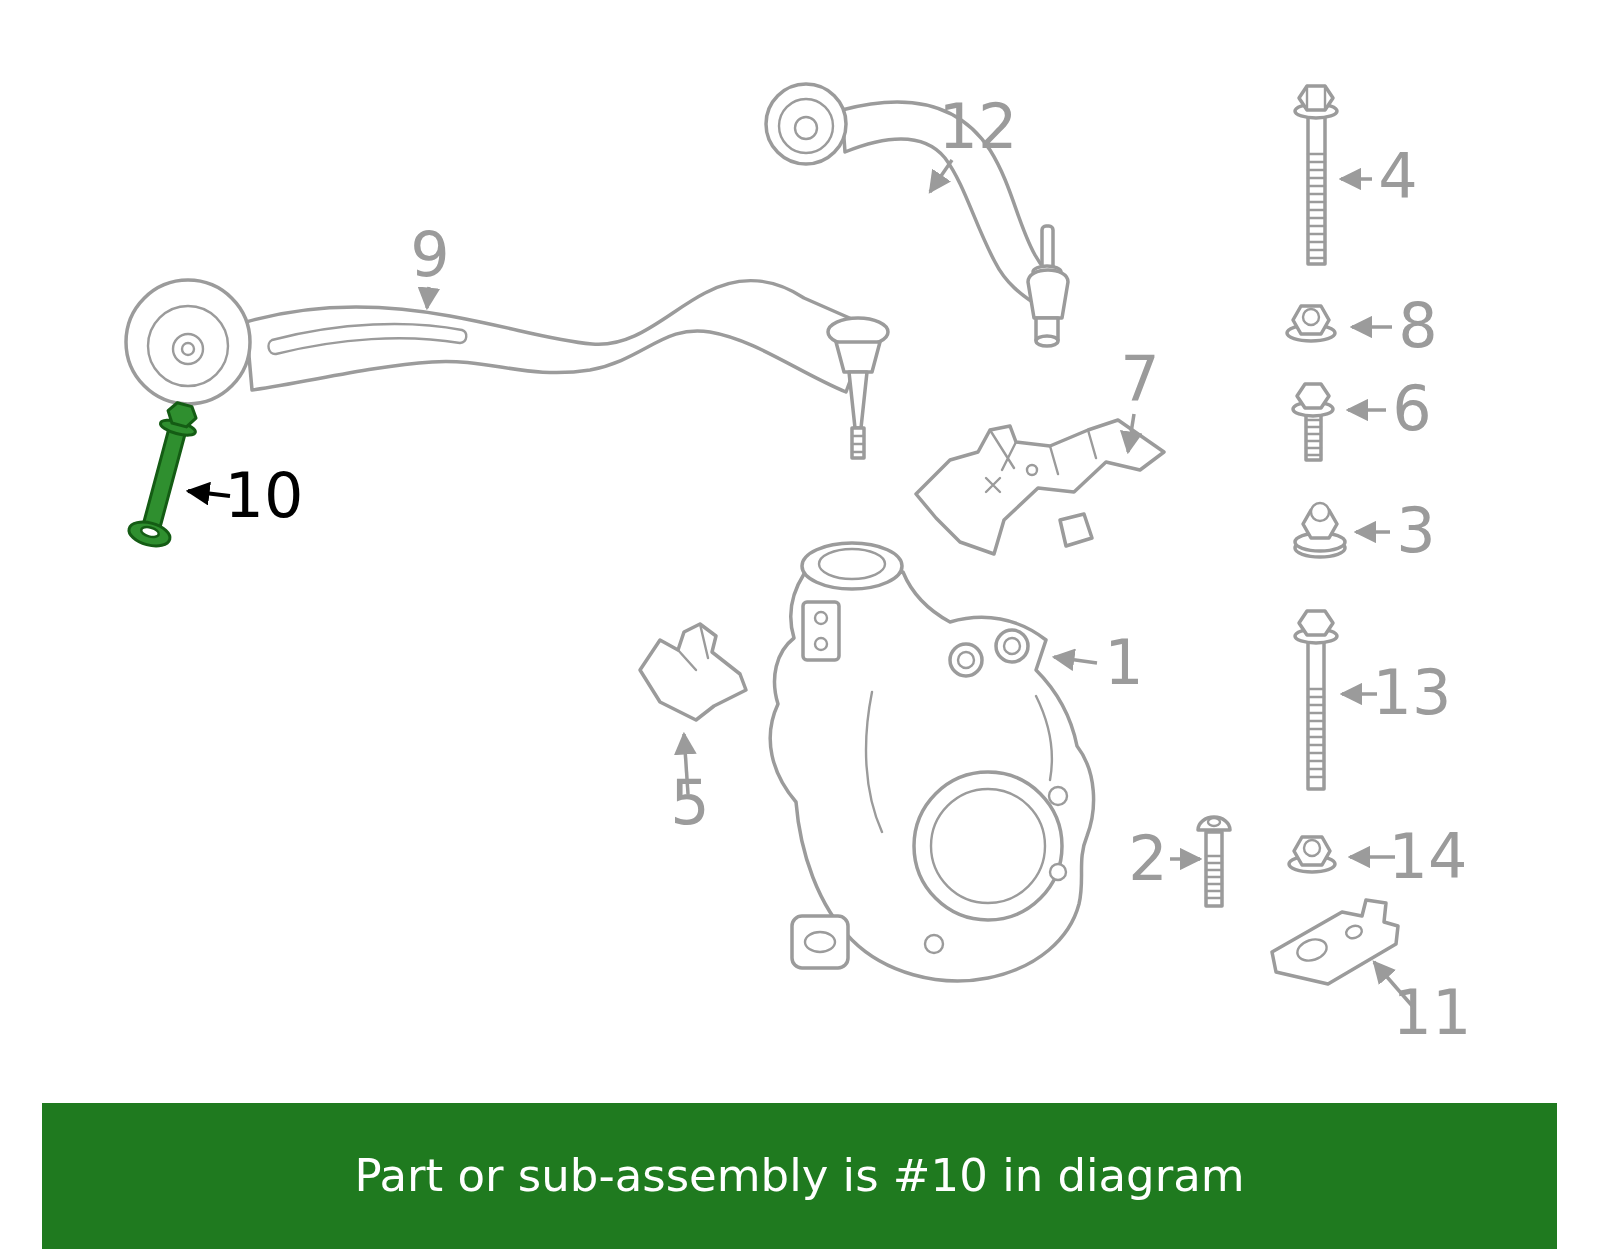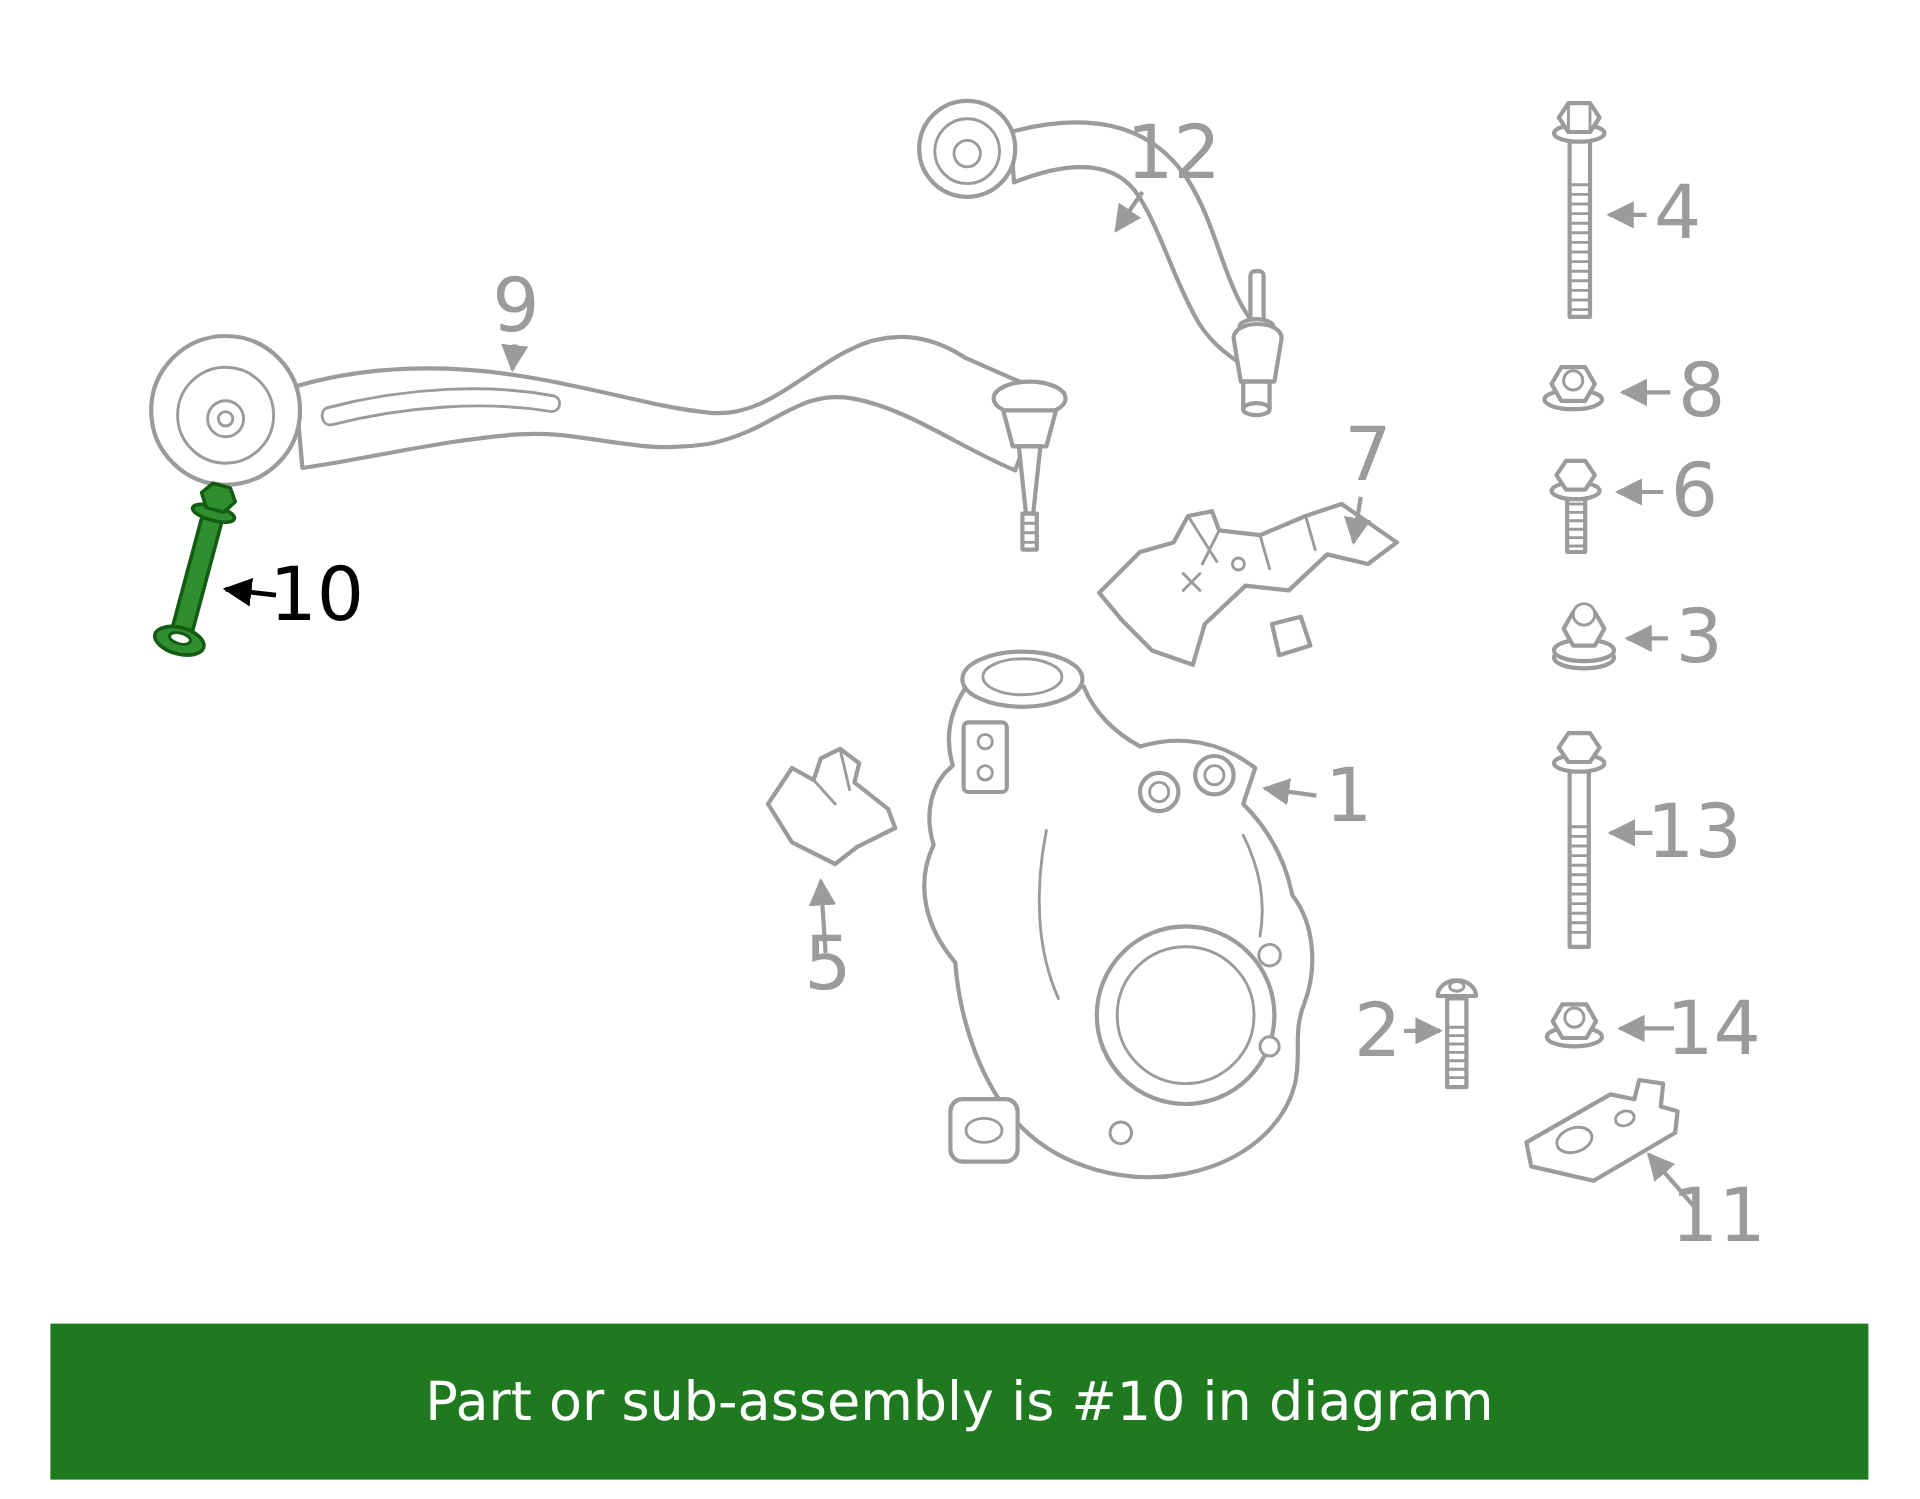--- a/index.html
+++ b/index.html
@@ -18,21 +18,21 @@
   .ln{fill:none;stroke:var(--diagram-gray);stroke-width:3;stroke-linecap:round;stroke-linejoin:round;}
   .thin{stroke-width:2.4;}
   .lbl{fill:var(--diagram-gray);font-family:"DejaVu Sans",sans-serif;font-size:62px;}
   .lblb{fill:var(--label-black);font-family:"DejaVu Sans",sans-serif;font-size:62px;}
   .arrow{stroke:var(--diagram-gray);stroke-width:3.5;fill:none;}
   .arrowb{stroke:var(--label-black);stroke-width:4;fill:none;}
   .mk-gray{fill:var(--diagram-gray);}
   .mk-black{fill:var(--label-black);}
   .hl{fill:var(--highlight-green);stroke:var(--highlight-outline);stroke-width:3;stroke-linejoin:round;}
   .hl-hole{fill:#ffffff;stroke:var(--highlight-outline);stroke-width:2.5;}
-  .banner{position:absolute;left:42px;top:1103px;width:1515px;height:130px;
+  .banner{position:absolute;left:42px;top:1103px;width:1515px;height:146px;
           background:var(--banner-bg);color:var(--banner-text);
           display:flex;flex-direction:column;align-items:center;justify-content:center;
           font-size:45px;line-height:1.42;text-align:center;}
 </style>
 </head>
 <body>
 
 <div class="stage">
 
 <svg class="diagram" width="1600" height="1249" viewBox="0 0 1600 1249">

